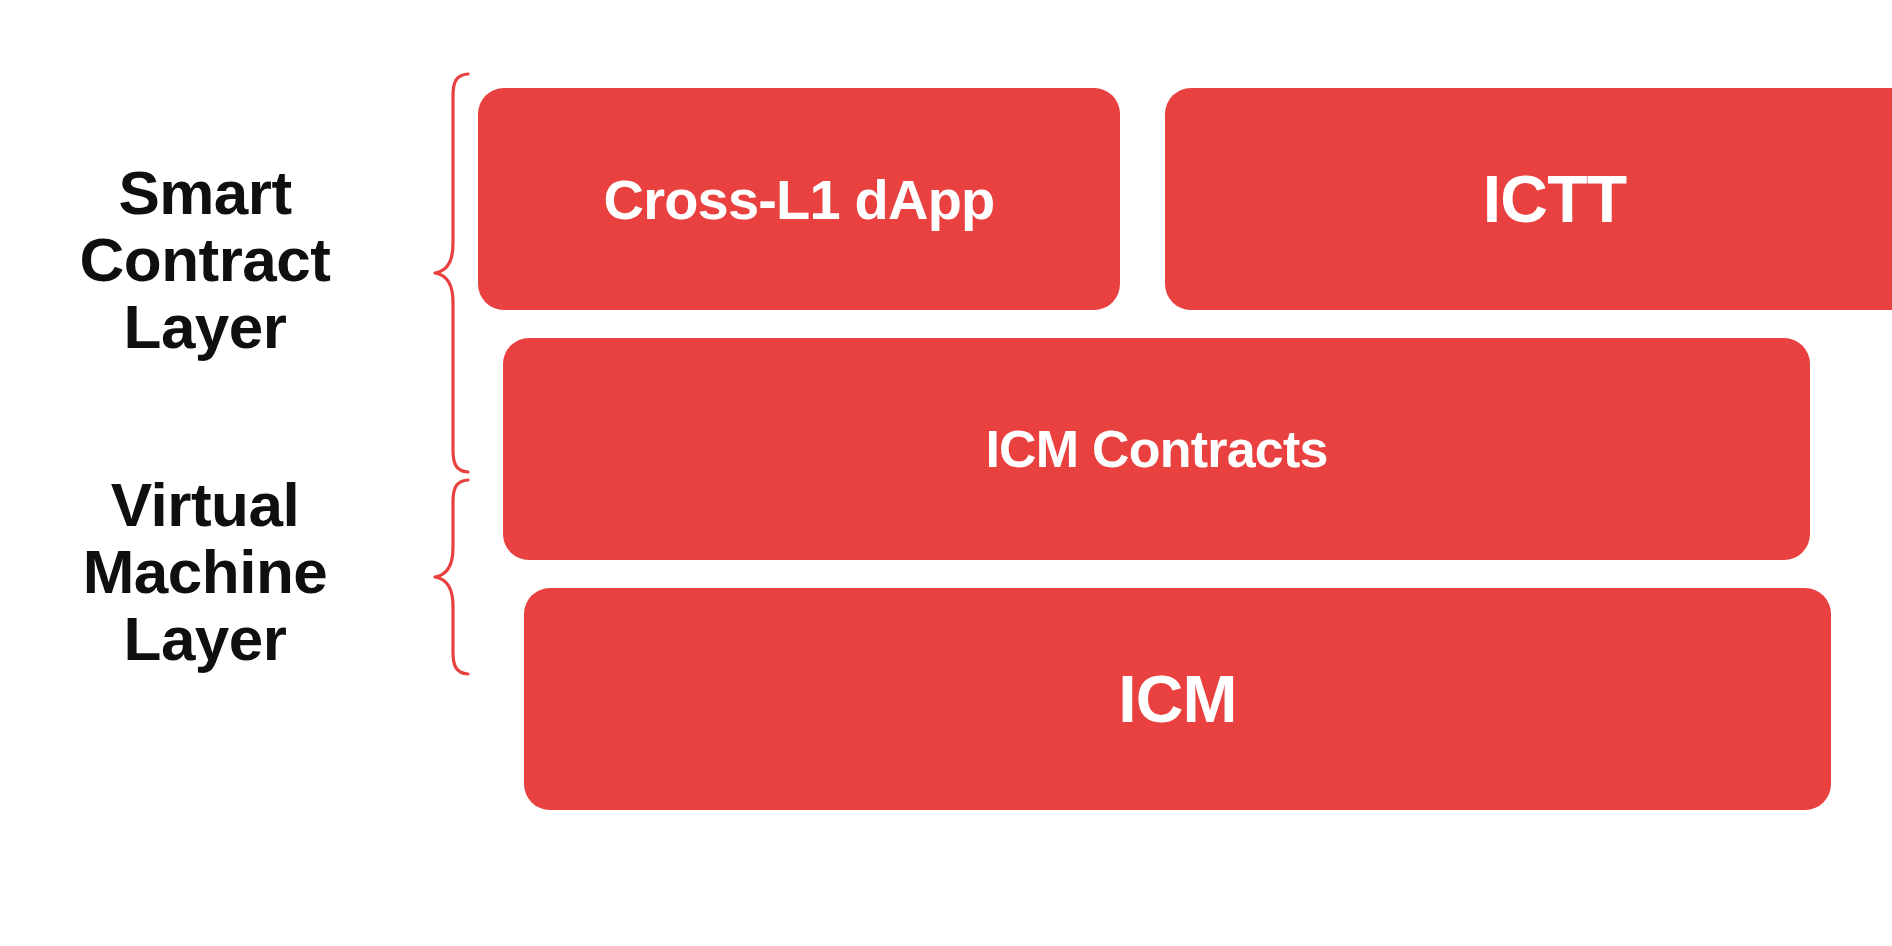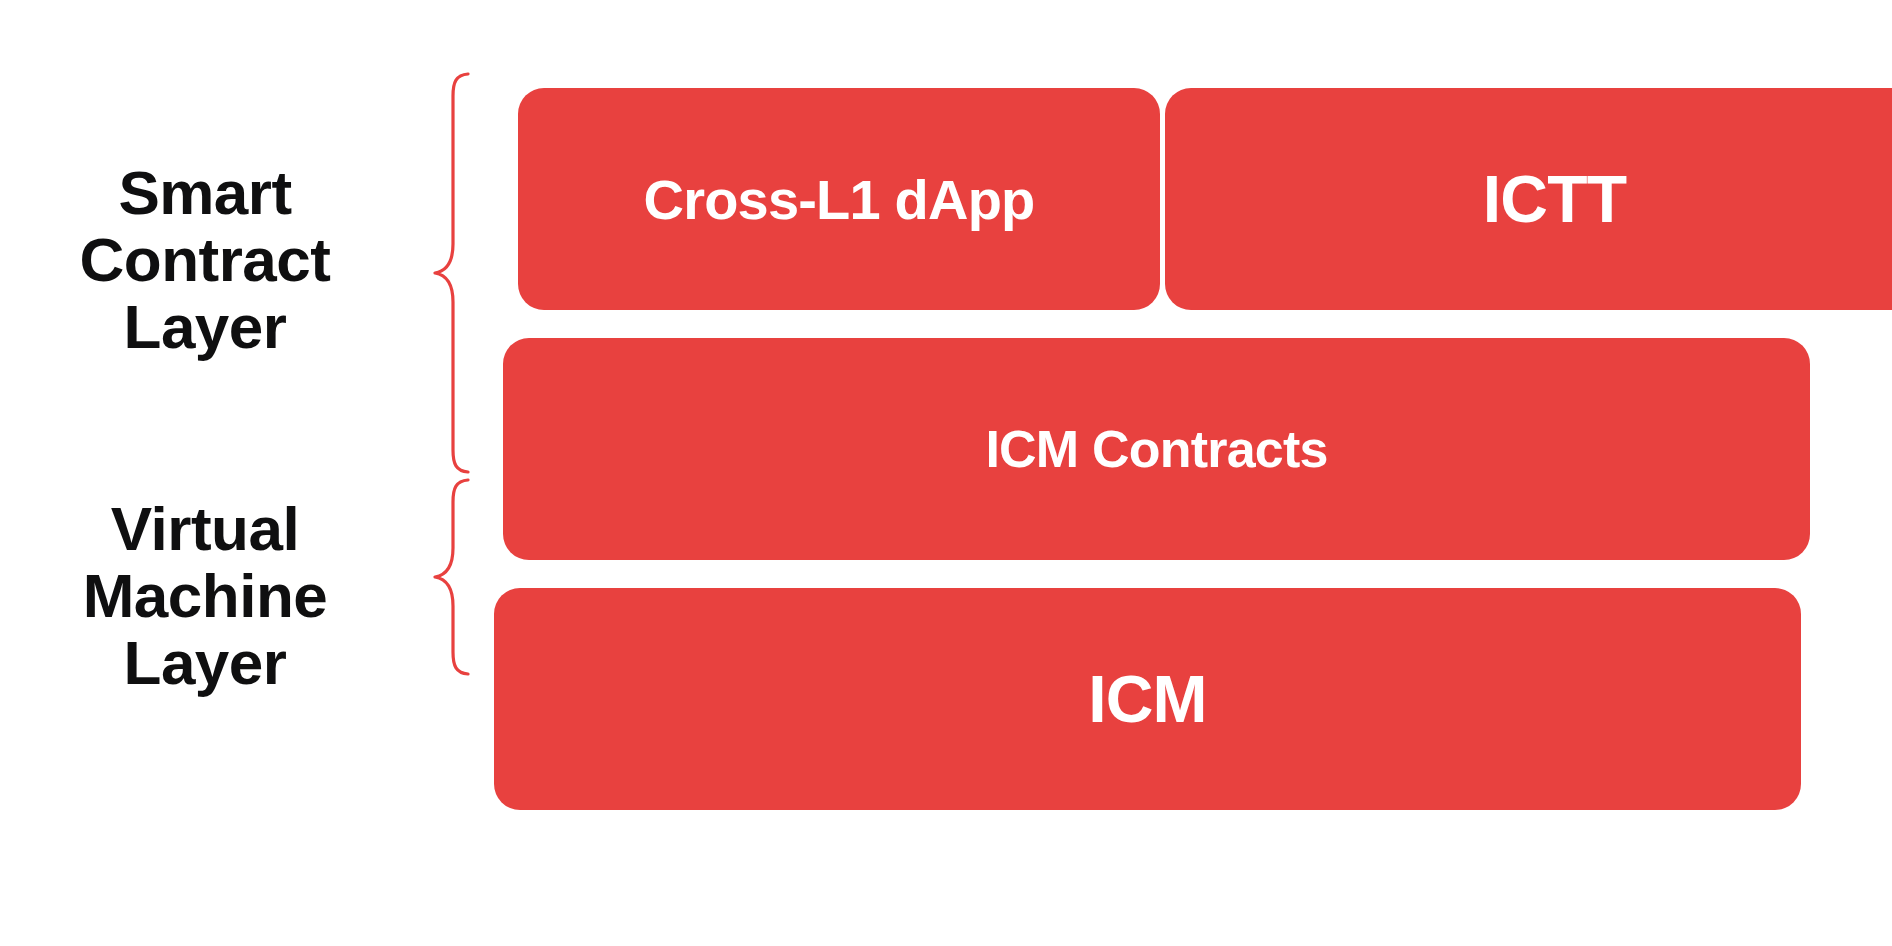--- a/index.html
+++ b/index.html
@@ -39,21 +39,20 @@
     left: 40px;
     top: 160px;
     width: 330px;
     font-size: 62px;
   }
   #label-virtual-machine {
     left: 40px;
     top: 472px;
     width: 330px;
     font-size: 62px;
-    margin-top: 24px;
   }
 
   
   .brace {
     position: absolute;
     overflow: visible;
   }
   #brace-smart-contract {
     left: 400px;
     top: 72px;
@@ -87,21 +86,21 @@
   .block-label {
     color: #ffffff;
     font-weight: 700;
     letter-spacing: -0.8px;
     text-align: center;
     white-space: nowrap;
     user-select: none;
   }
 
   #block-cross-l1-dapp {
-    left: 518px;
+    left: 478px;
     top: 88px;
     width: 642px;
     height: 222px;
   }
   #block-cross-l1-dapp .block-label { font-size: 56px; }
 
   #block-ictt {
     left: 1165px;
     top: 88px;
     width: 779px;
@@ -111,21 +110,21 @@
 
   #block-icm-contracts {
     left: 503px;
     top: 338px;
     width: 1307px;
     height: 222px;
   }
   #block-icm-contracts .block-label { font-size: 52px; }
 
   #block-icm {
-    left: 494px;
+    left: 524px;
     top: 588px;
     width: 1307px;
     height: 222px;
   }
   #block-icm .block-label { font-size: 66px; }
 </style>
 </head>
 <body>
 
 <div id="stage" style="background: rgb(255, 255, 255);">

